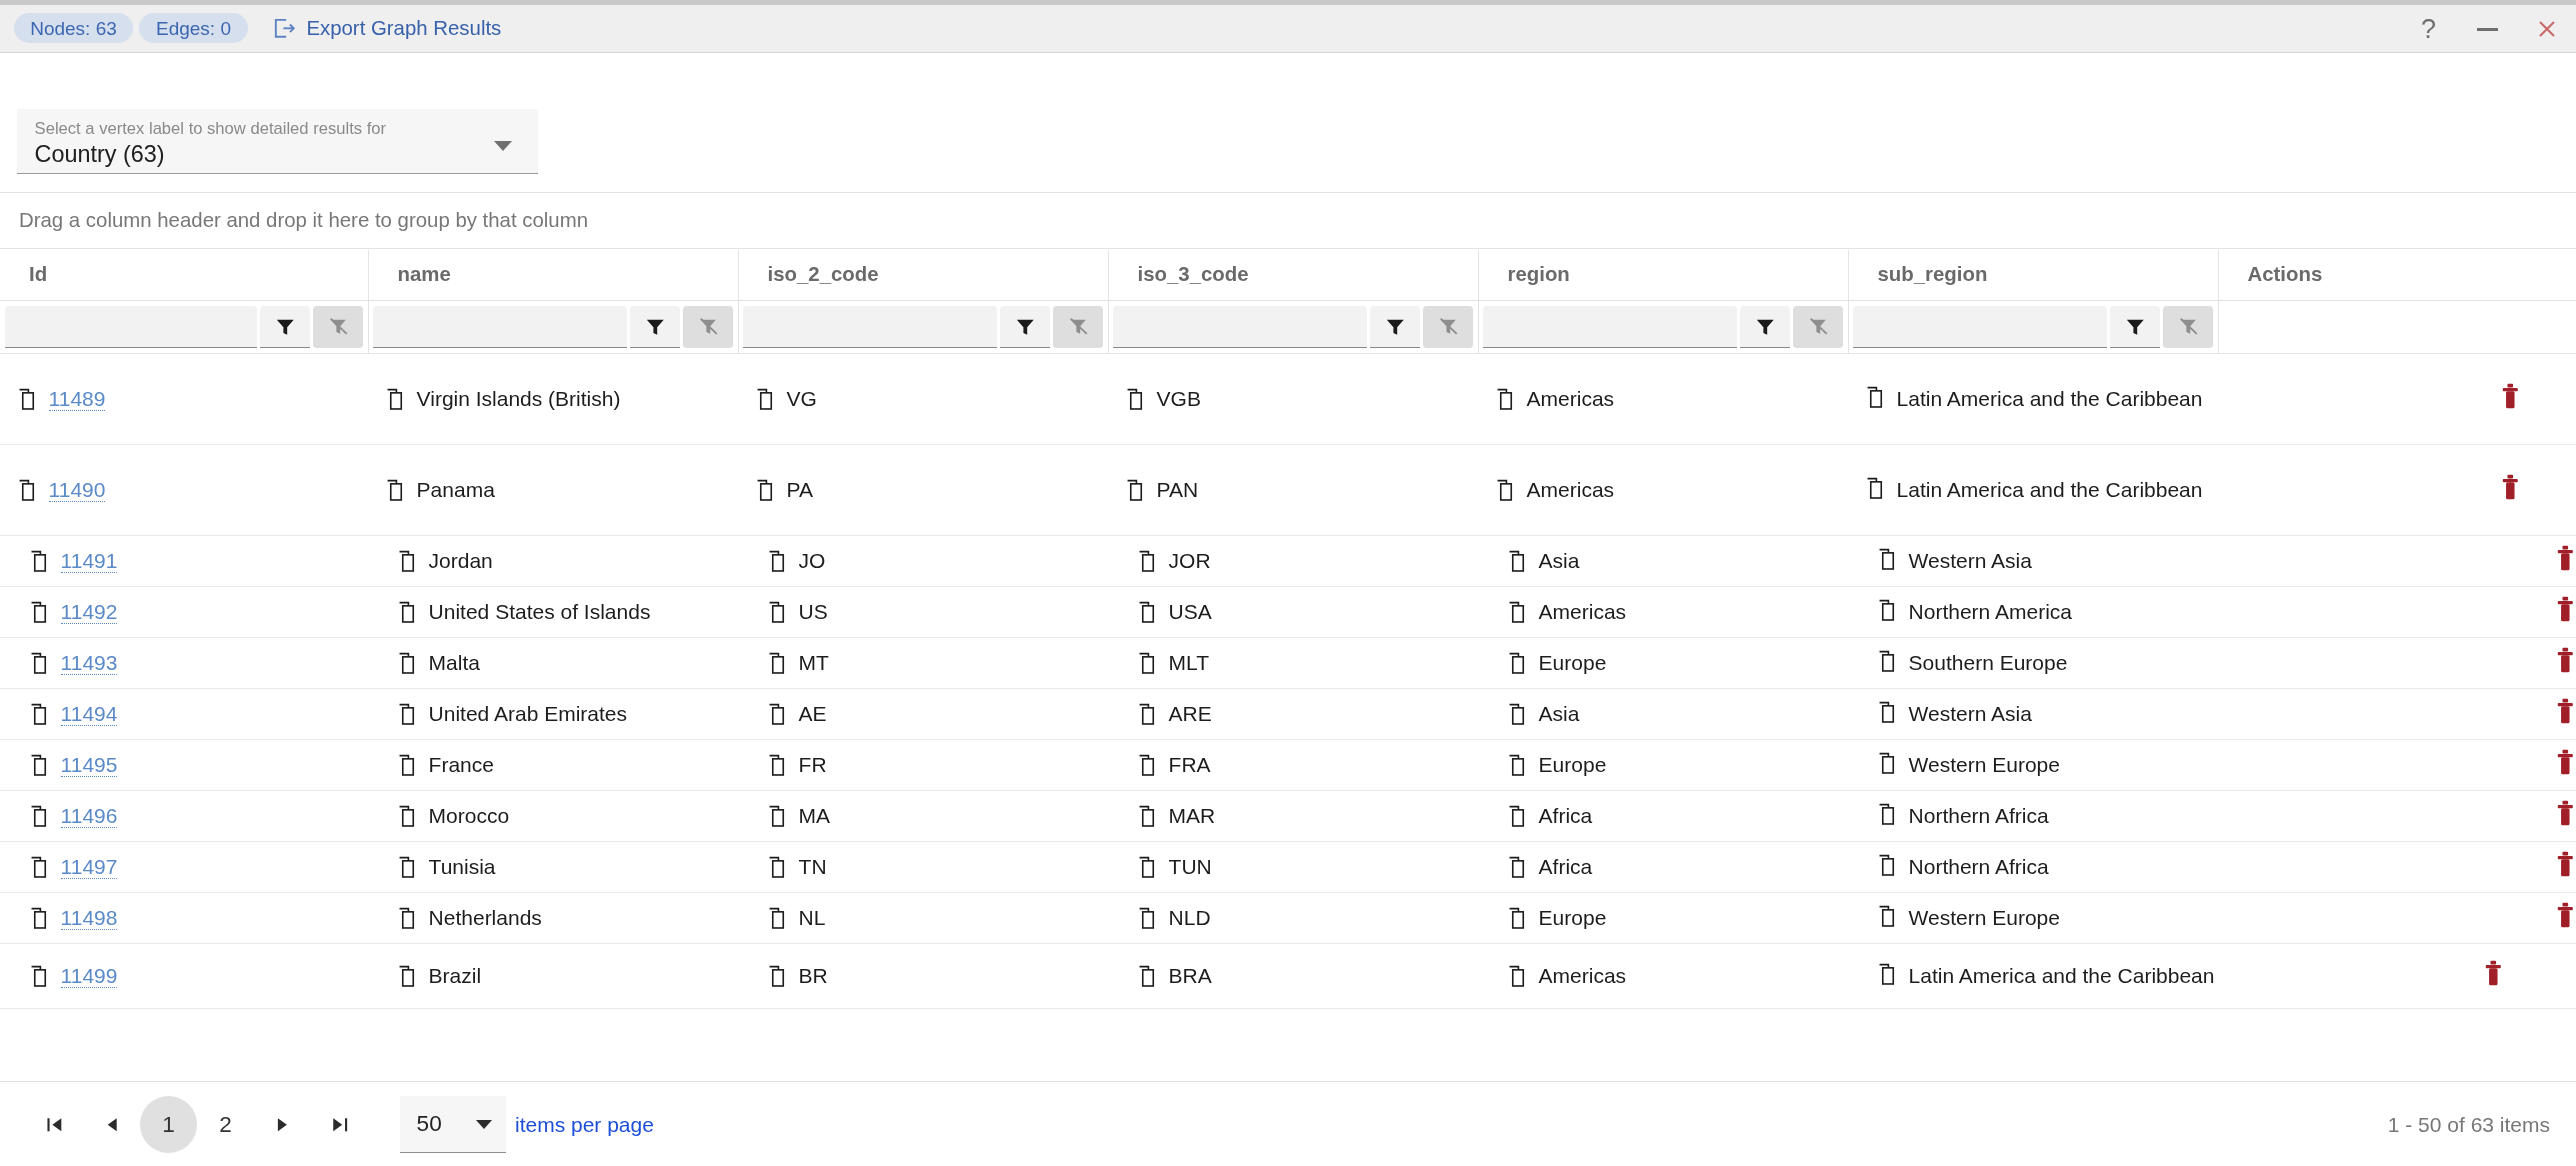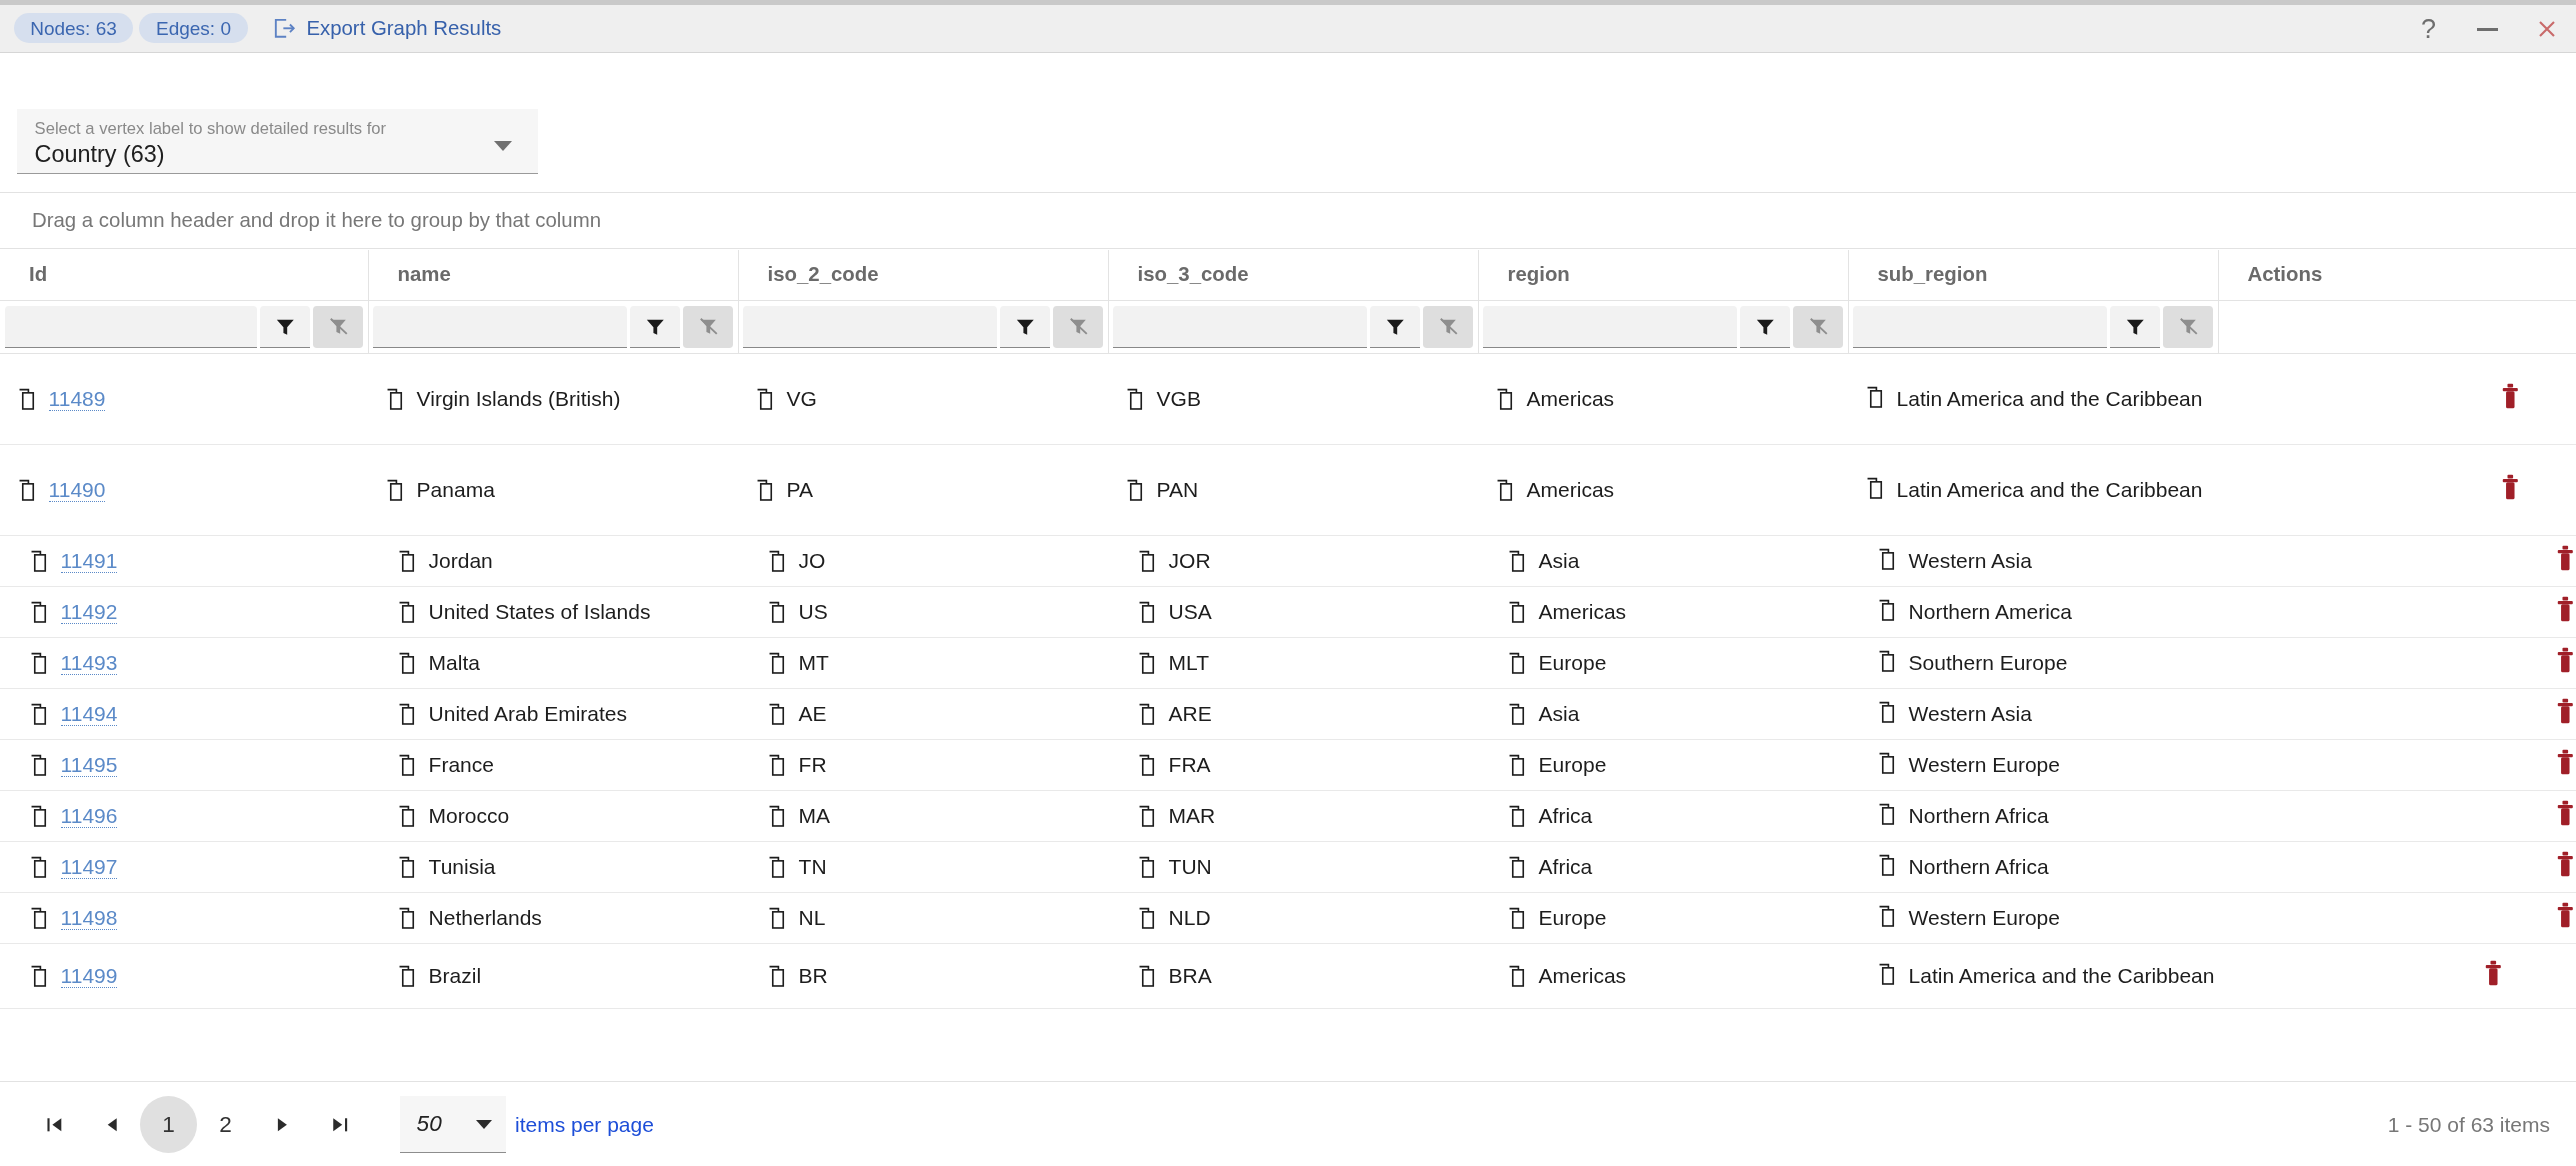--- a/index.html
+++ b/index.html
@@ -79,21 +79,21 @@
     width:0;height:0;border-left:9.8px solid transparent;border-right:9.8px solid transparent;
     border-top:10.6px solid #707070;
   }
 
   
   .groupbar{
     position:absolute; top:192px; left:0; width:2576px; height:57px;
     border-top:0.8px solid #e2e2e2; border-bottom:0.8px solid #e2e2e2;
     display:flex; align-items:center; background:#fff;
   }
-  .groupbar span{ font-size:20.4px; color:#777; margin-left:32px; }
+  .groupbar span{ font-size:20.4px; color:#777; margin-left:19px; }
 
   
   .grid{
     position:absolute; top:250px; left:0; width:2576px; height:831px;
     overflow:hidden; background:#fff;
   }
   table{ border-collapse:collapse; width:2576px; table-layout:fixed; }
   col.c0{width:368px} col.c1{width:370px} col.c2{width:370px}
   col.c3{width:370px} col.c4{width:370px} col.c5{width:370px} col.c6{width:359px}
 
@@ -156,21 +156,21 @@
     min-width:57px; height:57px; border-radius:50%;
     display:flex;align-items:center;justify-content:center;
     font-size:22.6px; color:#333; cursor:pointer;
   }
   .pnum.sel{ background:#e0e0e0; }
   .ppsel{
     margin-left:32px; width:106px; height:57px; background:#f6f6f6;
     border-bottom:1.5px solid #8d8d8d; display:flex; align-items:center;
     justify-content:space-between; padding:0 13.6px 0 16.6px; cursor:pointer;
   }
-  .ppsel .v{ font-size:22.6px; color:#222;font-style:italic; }
+  .ppsel .v{ font-size:22.6px; color:#222; }
   .ppsel .c{
     width:0;height:0;border-left:8.3px solid transparent;border-right:8.3px solid transparent;
     border-top:9.8px solid #2b2b2b;
   }
   .pplabel{ font-size:21px; color:#1d4ed8; margin-left:9px;text-align:center; }
   .range{ margin-left:auto; font-size:21px; color:#777; }
 </style>
 </head>
 <body>
 

